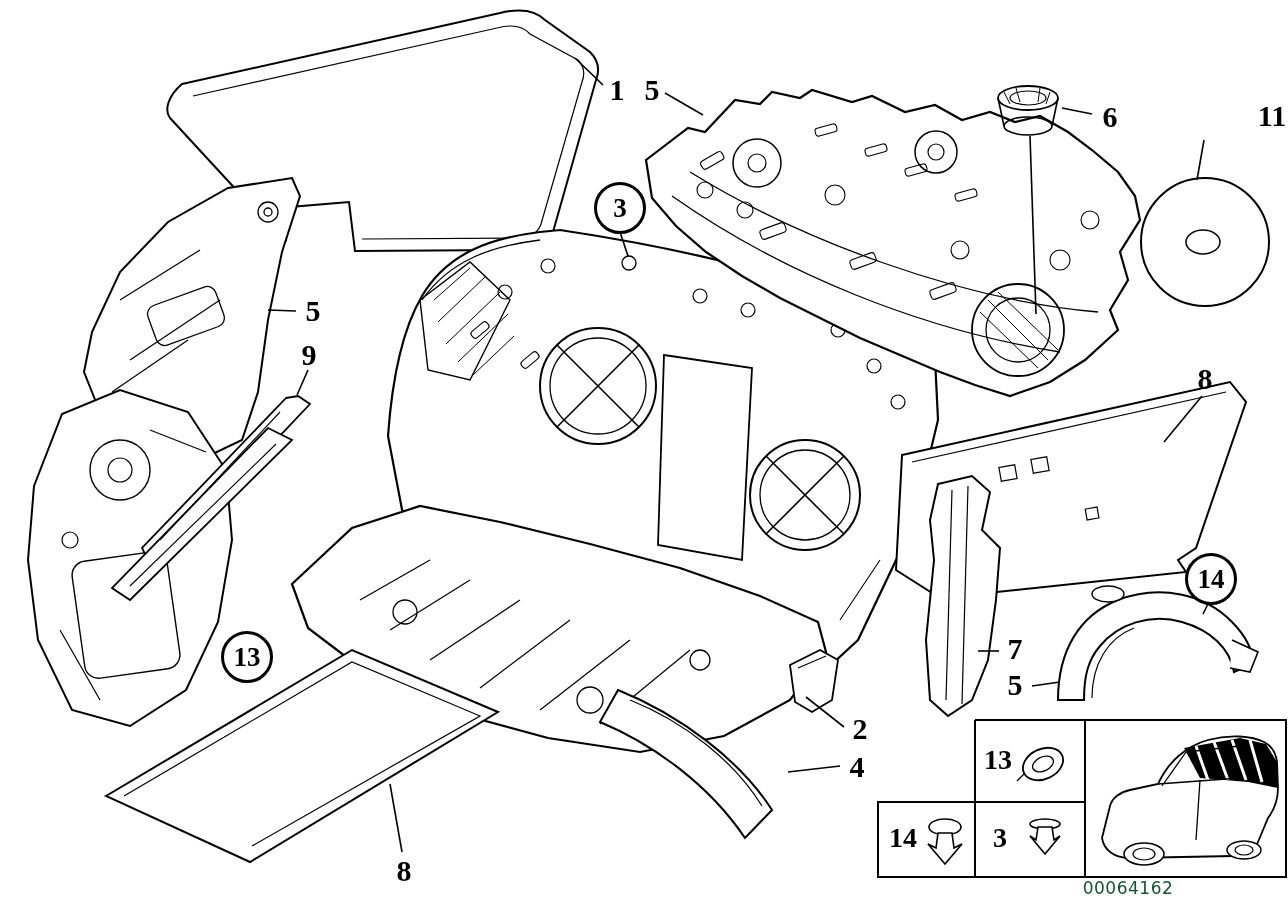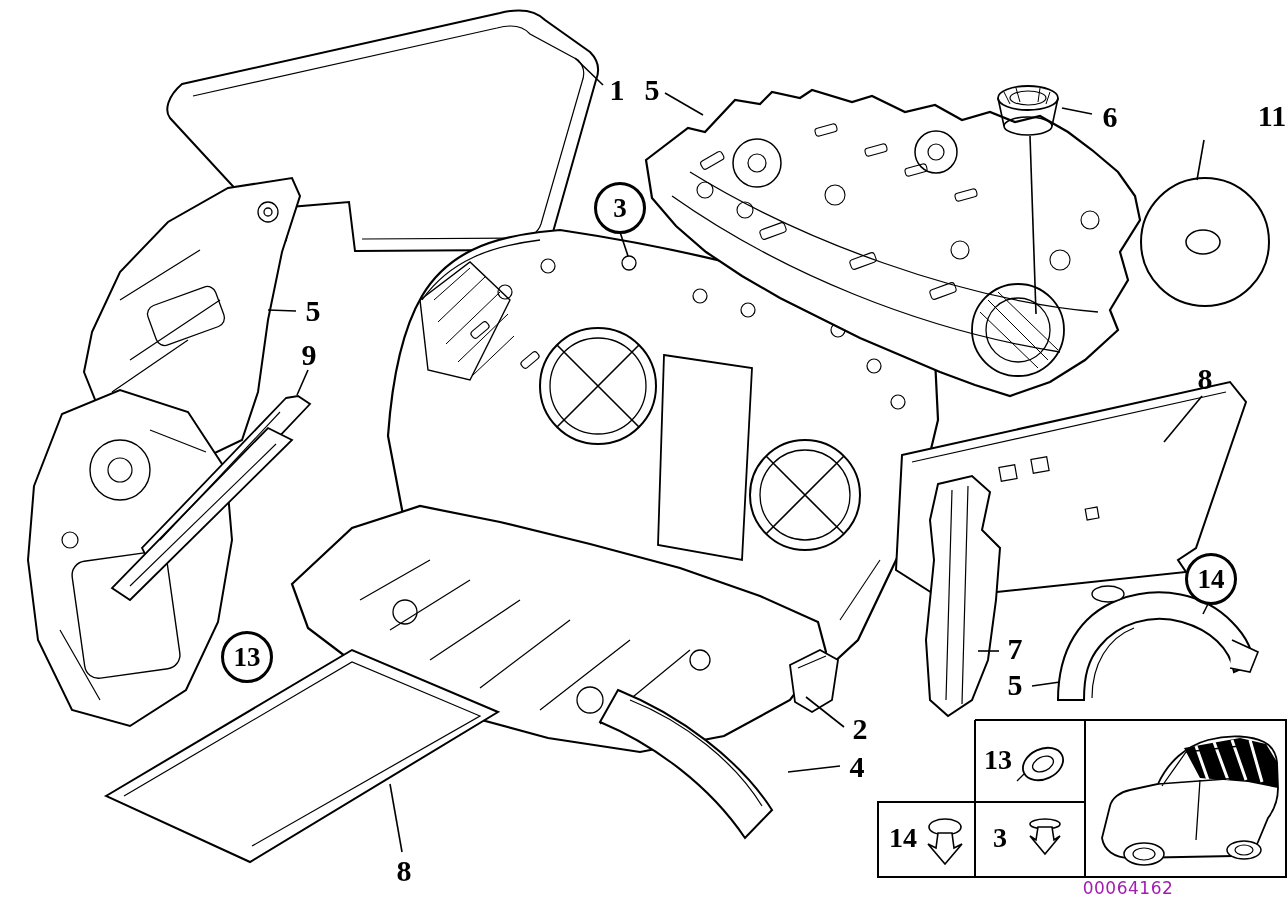--- a/index.html
+++ b/index.html
@@ -8,21 +8,21 @@
   .stage svg{position:absolute;left:0;top:0;}
   .callout{position:absolute;transform:translate(-50%,-50%);
            font:700 30px "Liberation Serif", serif;color:#000;white-space:nowrap;
            user-select:none;}
   .callout.circled{width:46px;height:46px;border:3px solid #000;border-radius:50%;
            display:flex;align-items:center;justify-content:center;font-size:27px;
            background:#fff;}
   .legend-ref{position:absolute;transform:translate(-50%,-50%);
            font:700 28px "Liberation Serif", serif;color:#000;}
   .diagram-code{position:absolute;transform:translate(-50%,-50%);
-           font:400 17px "DejaVu Sans", sans-serif;color:#a21caf;letter-spacing:.5px;}
+           font:400 17px "DejaVu Sans", sans-serif;color:#14532d;letter-spacing:.5px;}
 </style>
 </head>
 <body>
 
 <div class="stage">
 
 <svg width="1288" height="910" viewBox="0 0 1288 910" xmlns="http://www.w3.org/2000/svg">
 
   <g fill="#fff" stroke="#000">
     <path stroke-width="2" d="M 182,84 L 500,13 C 520,8 535,10 545,20 L 590,52 C 598,60 600,70 596,80

